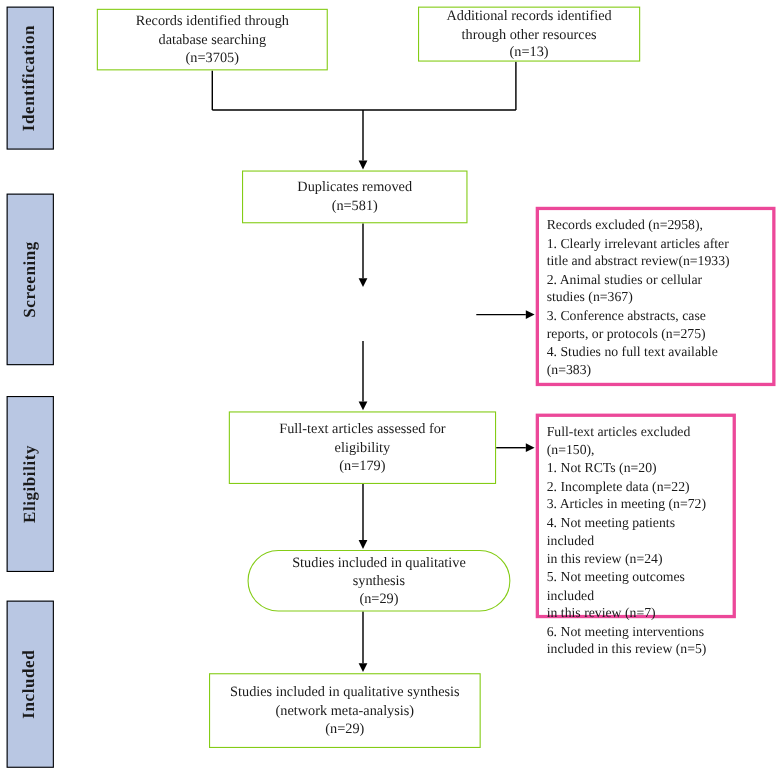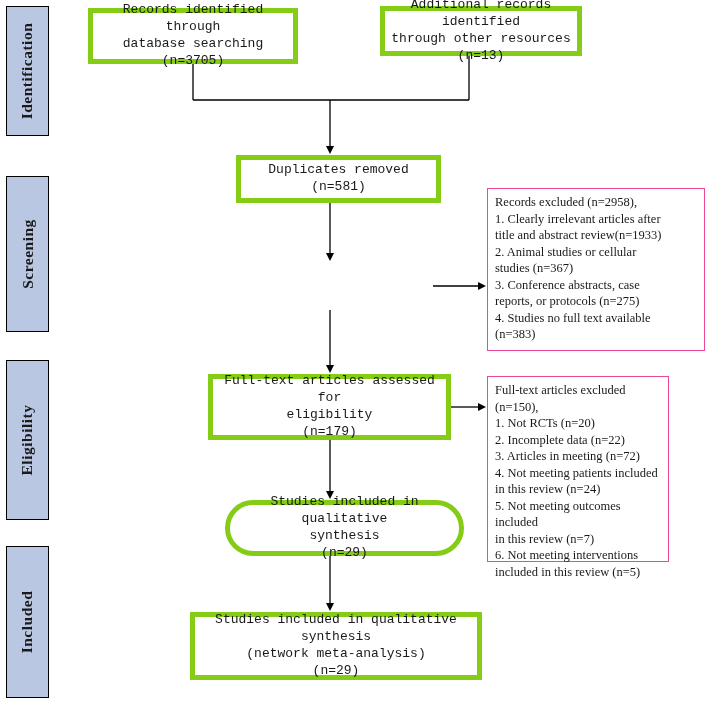--- a/index.html
+++ b/index.html
@@ -26,36 +26,35 @@
   .stage span {
     transform: rotate(-90deg);
     white-space: nowrap;
     font-size: 15.5px;
     font-weight: 600;
     letter-spacing: 0.5px;
   }
   .flowbox {
     position: absolute;
     background: #ffffff;
-    border: 5px solid #84cc16;
+    border: 1px solid #84cc16;
     box-sizing: border-box;
     display: flex;
     align-items: center;
     justify-content: center;
     text-align: center;
     font-size: 13px;
     line-height: 1.3;
     white-space: pre-line;
     padding: 3px 6px;
-    font-family: Liberation Mono, monospace;
   }
   .exclbox {
     position: absolute;
     background: #ffffff;
-    border: 1px solid #ec4899;
+    border: 3px solid #ec4899;
     box-sizing: border-box;
     text-align: left;
     font-size: 12.5px;
     line-height: 1.32;
     white-space: pre-line;
     padding: 5px 7px;
     display: block;
   }
   svg.connectors {
     position: absolute;
@@ -113,21 +112,21 @@
   </div>
 
   <div class="flowbox" style="left:88px; top:8px; width:210px; height:56px;">Records identified through
 database searching
 (n=3705)</div>
 
   <div class="flowbox" style="left:380px; top:6px; width:202px; height:50px;">Additional records identified
 through other resources
 (n=13)</div>
 
-  <div class="flowbox" style="left:236px; top:155px; width:205px; height:48px;">Duplicates removed
+  <div class="flowbox" style="left:220px; top:155px; width:205px; height:48px;">Duplicates removed
 (n=581)</div>
 
 
   <div class="exclbox" style="left:487px; top:188px; width:218px; height:163px;">Records excluded (n=2958),
 1. Clearly irrelevant articles after
 title and abstract review(n=1933)
 2. Animal studies or cellular
 studies (n=367)
 3. Conference abstracts, case
 reports, or protocols (n=275)
@@ -146,17 +145,17 @@
 in this review (n=24)
 5. Not meeting outcomes included
 in this review (n=7)
 6. Not meeting interventions
 included in this review (n=5)</div>
 
   <div class="flowbox" style="left:225px; top:500px; width:239px; height:56px;border-radius:28px;">Studies included in qualitative
 synthesis
 (n=29)</div>
 
-  <div class="flowbox" style="left:190px; top:612px; width:292px; height:68px;">Studies included in qualitative synthesis
+  <div class="flowbox" style="left:190px; top:612px; width:247px; height:68px;">Studies included in qualitative synthesis
 (network meta-analysis)
 (n=29)</div>
 
 </div>
 
 </body></html>

